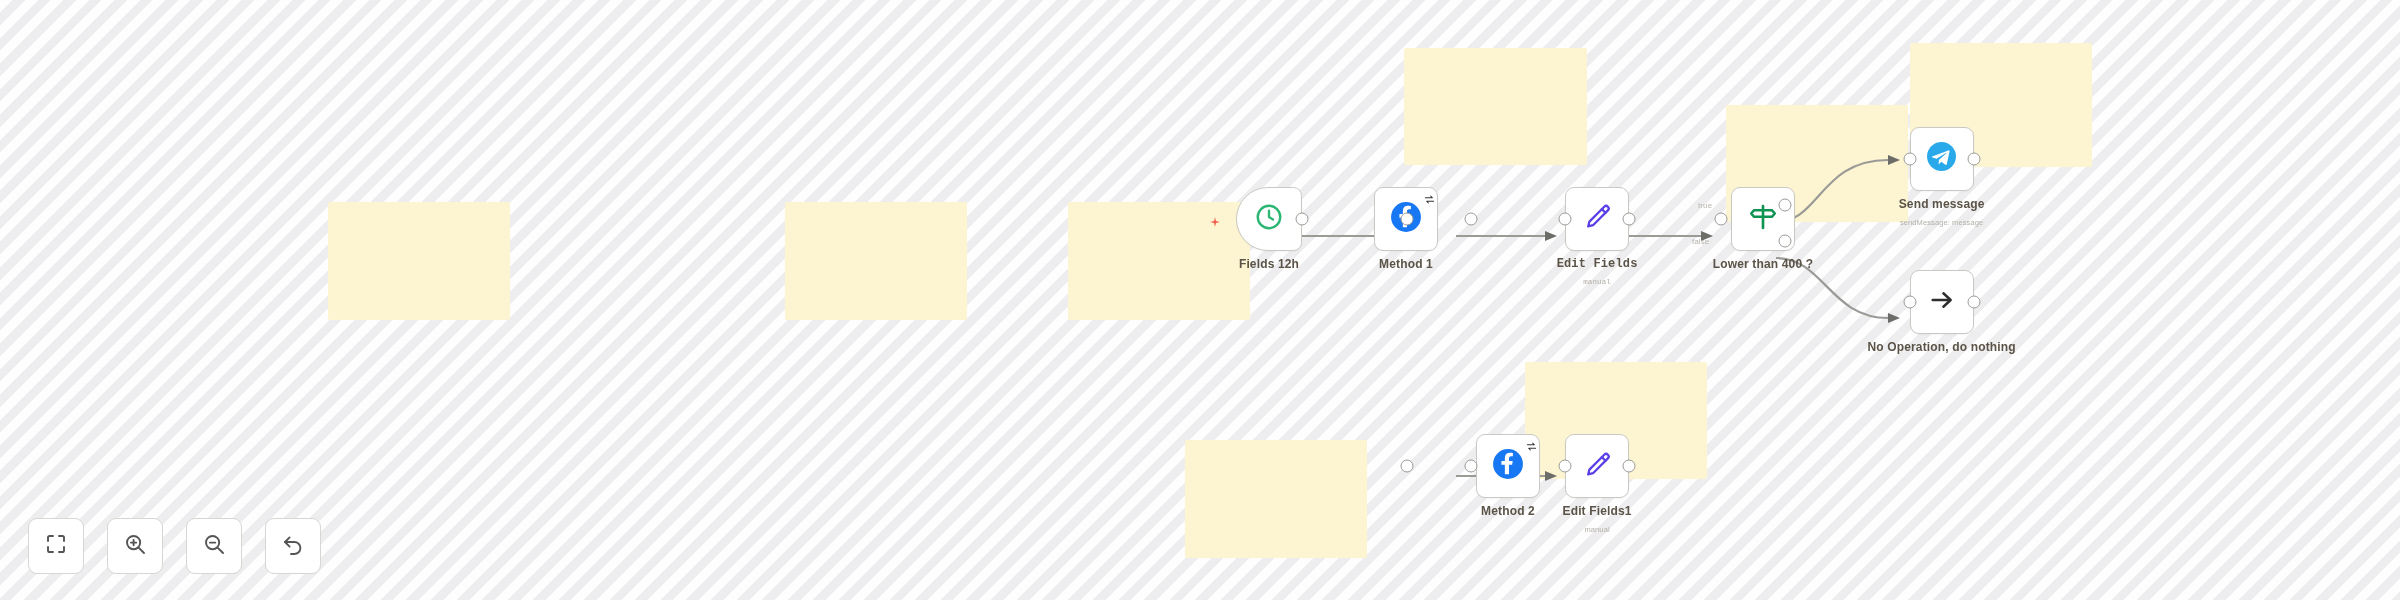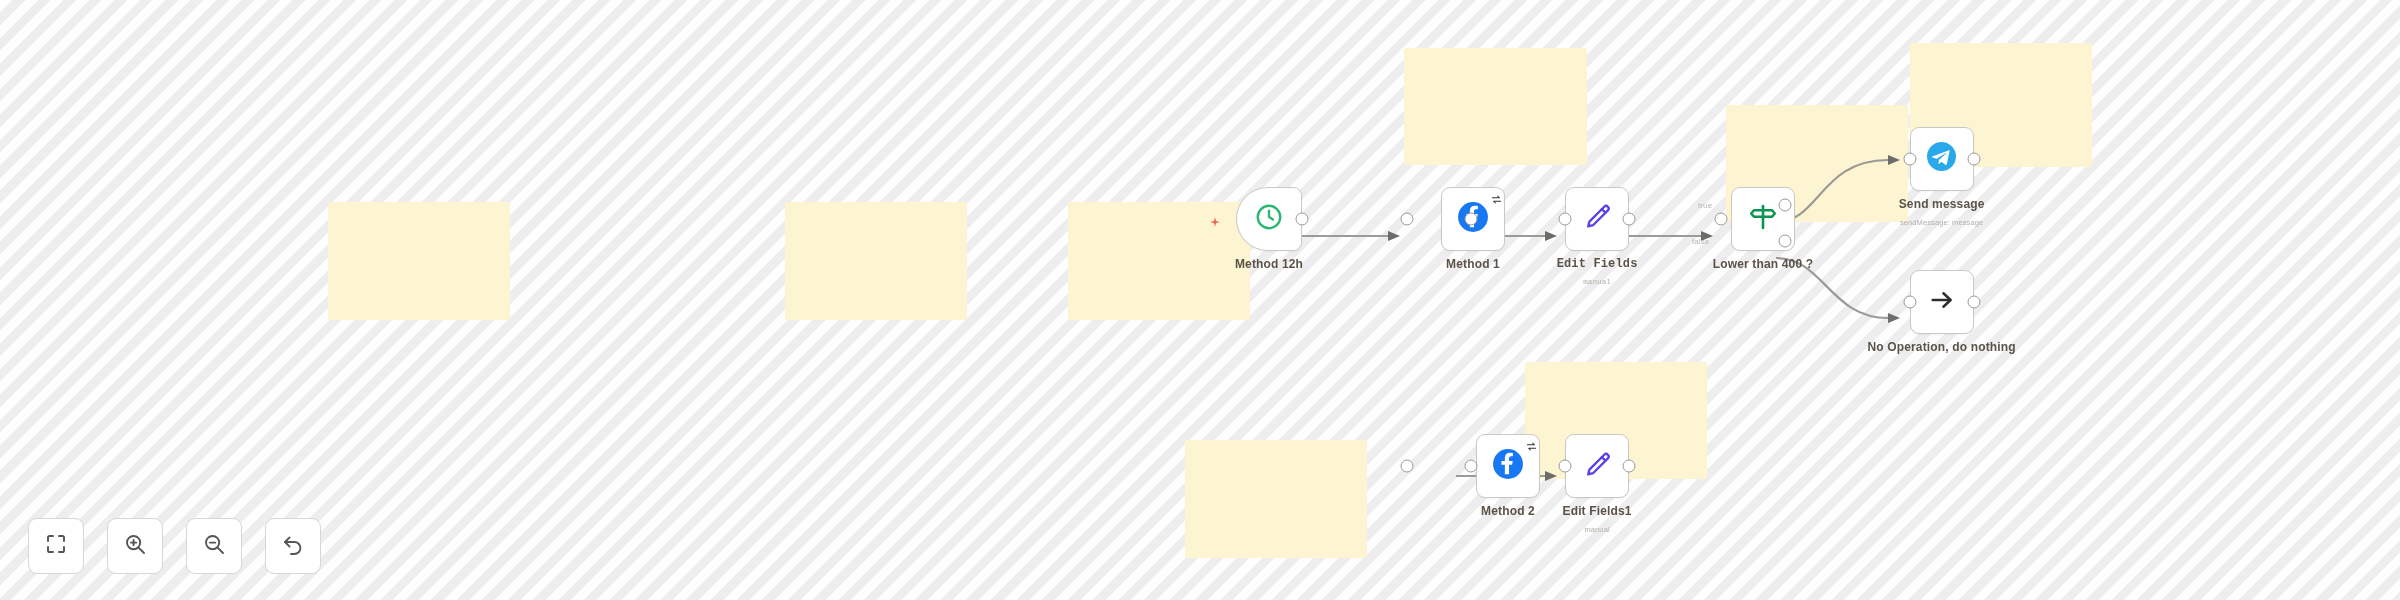--- a/index.html
+++ b/index.html
@@ -125,24 +125,24 @@
 
   <div id="nodes">
       <div class="node" style="left: 1236px; top: 186.945px;">
         <div class="node-box trigger">
           <span><svg viewBox="0 0 24 24" width="30" height="30" fill="none" stroke="#2bb673" stroke-width="1.9" stroke-linecap="round" stroke-linejoin="round">
       <circle cx="12" cy="12" r="9"></circle>
               <path d="M12 7v5l3.2 2"></path>
             </svg></span>
         </div>
         <div class="node-caption">
-          <div class="node-title">Method 12h</div>
-        </div>
-      </div>
-      <div class="node" style="left: 1441px; top: 186.945px;">
+          <div class="node-title">Fields 12h</div>
+        </div>
+      </div>
+      <div class="node" style="left: 1374px; top: 186.945px;">
         <div class="node-box">
           <span><svg viewBox="0 0 24 24" width="32" height="32">
       <circle cx="12" cy="12" r="11.2" fill="#1877F2"></circle>
       <path fill="#fff" d="M15.1 12.6l.45-2.9h-2.8V7.82c0-.8.39-1.57 1.63-1.57h1.27V3.78S14.5 3.6 13.4 3.6
         c-2.27 0-3.76 1.38-3.76 3.87V9.7H7.08v2.9h2.56v7.02a10.4 10.4 0 0 0 3.11 0V12.6z"></path>
             </svg></span>
           <span class="retry-badge"><svg viewBox="0 0 24 24" width="11" height="11" fill="none" stroke="#333" stroke-width="2.2" stroke-linecap="round" stroke-linejoin="round">
       <path d="M3 8h15l-3.6-3.6"></path>
               <path d="M21 16H6l3.6 3.6"></path>
             </svg></span>

